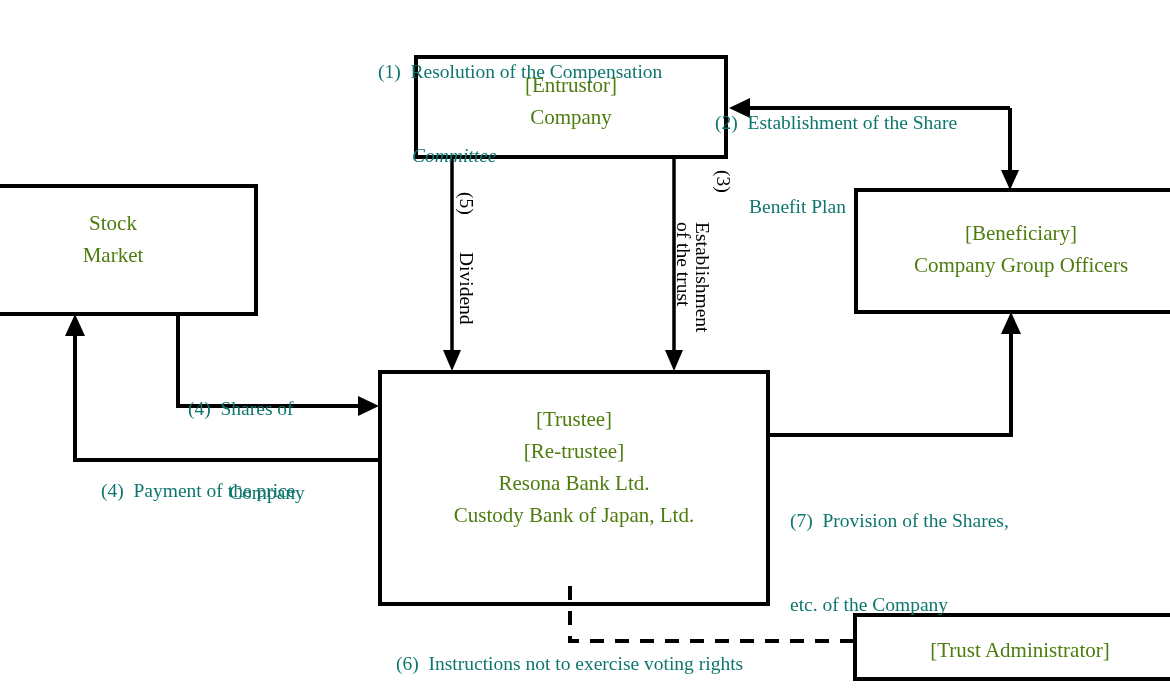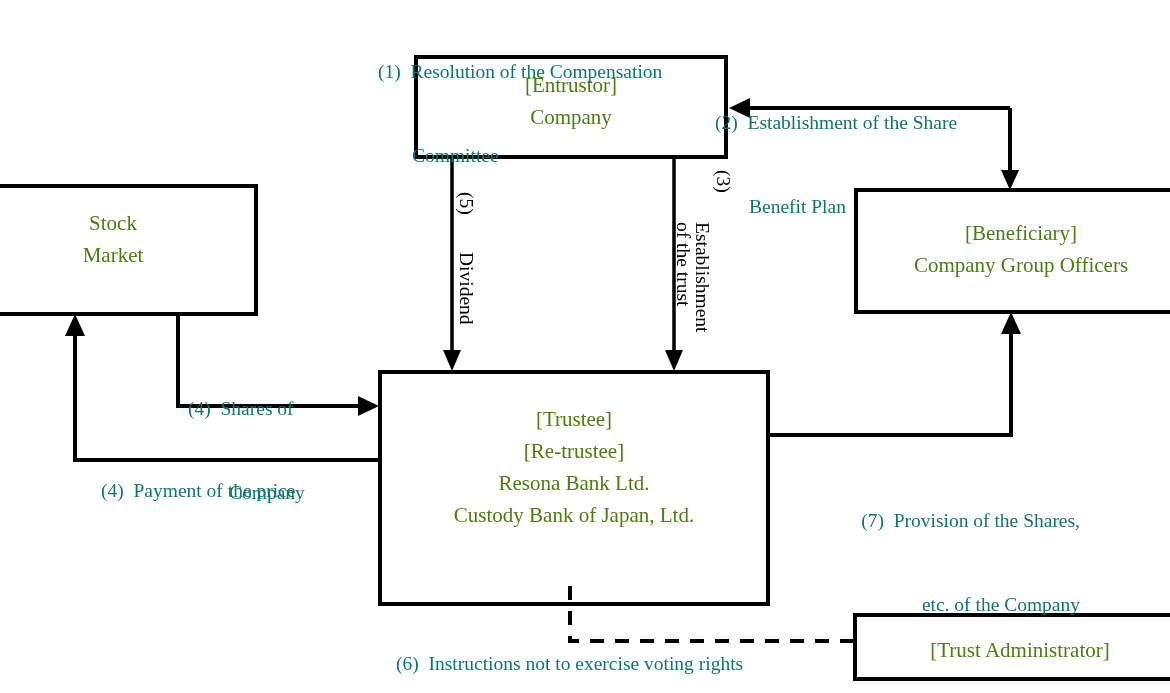--- a/index.html
+++ b/index.html
@@ -68,21 +68,21 @@
   }
   .edge-label-rot {
     position: absolute;
     font-size: 19.5px;
     line-height: 1.42;
     color: #000000;
     transform-origin: 0 0;
     transform: rotate(90deg);
     white-space: pre;
   }
-  .lbl-center { text-align: right; }
+  .lbl-center { text-align: left; }
 </style>
 </head>
 <body>
 
 <div id="diagram-root">
 
   <svg class="diagram-canvas" viewBox="0 0 1170 693">
 
     <rect class="node-box" x="416" y="57" width="310" height="100"></rect>
 
@@ -139,21 +139,21 @@
     <div>Resona Bank Ltd.</div>
     <div>Custody Bank of Japan, Ltd.</div>
   </div>
 
   <div class="node-text" style="left:855px; top:635px; width:330px;">
     <div>[Trust Administrator]</div>
   </div>
 
   <div class="edge-label" style="left:378px; top:1px;">
     <div>(1)  Resolution of the Compensation</div>
-    <div style="padding-left:34px;">Committee</div>
+    <div style="padding-left:34px;font-style:italic;">Committee</div>
   </div>
 
   <div class="edge-label" style="left:715px; top:52px;">
     <div>(2)  Establishment of the Share</div>
     <div style="padding-left:34px;">Benefit Plan</div>
   </div>
 
   <div class="edge-label-rot" style="left:737px; top:170px;">(3)</div>
   <div class="edge-label-rot" style="left:716px; top:222px;">Establishment</div>
   <div class="edge-label-rot" style="left:697px; top:222px;">of the trust</div>

